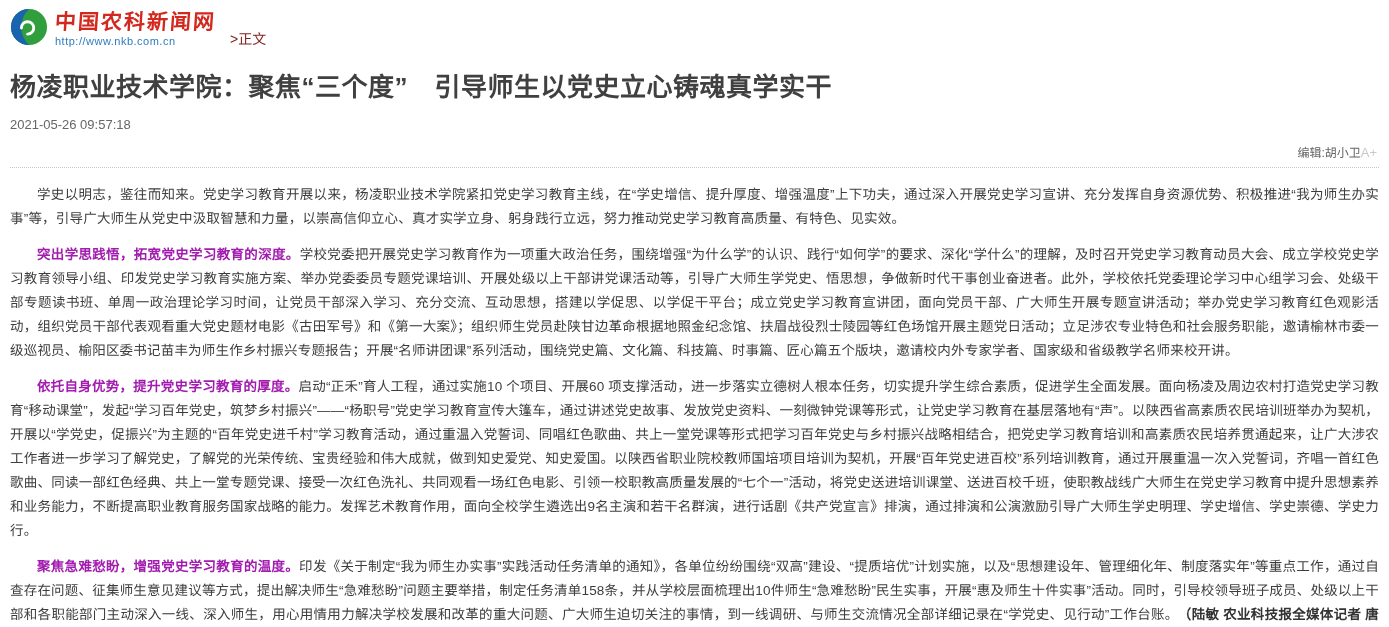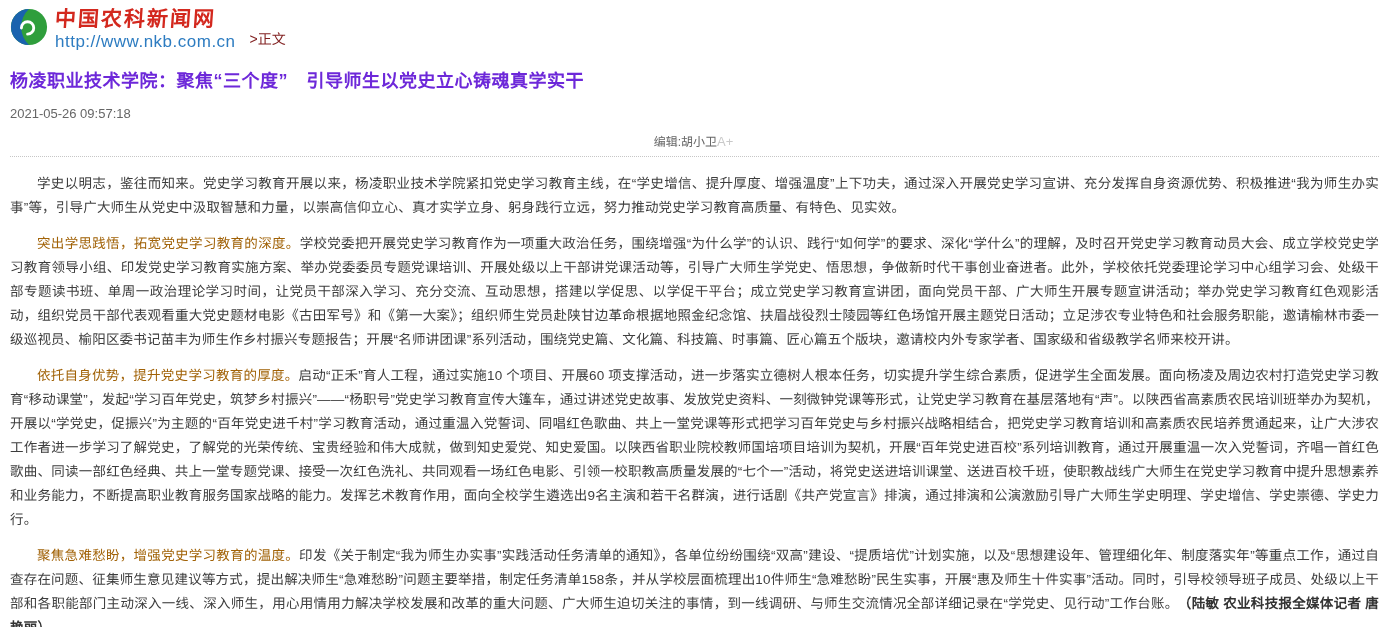--- a/index.html
+++ b/index.html
@@ -25,50 +25,50 @@
   .logo-text { display: flex; flex-direction: column; line-height: 1; }
   .site-name {
     font-size: 21px;
     font-weight: bold;
     color: #d3281e;
     letter-spacing: 2px;
     font-family: "Liberation Serif", "DejaVu Serif", serif;
     transform: skewX(-4deg);
   }
   .site-url {
-    font-size: 17px;
+    font-size: 11px;
     color: #2d7cc1;
     margin-top: 3px;
     letter-spacing: 0.5px;
     font-family: "Liberation Sans", sans-serif;
   }
   .breadcrumb {
     font-size: 14px;
     color: #7f1d1d;
     padding-bottom: 2px;
     cursor: pointer;
   }
 
   
   .article-title {
     margin-top: 16px;
-    font-size: 18px;
+    font-size: 26px;
     font-weight: bold;
-    color: #6d28d9;
+    color: #404040;
     letter-spacing: 0.5px;
   }
   .publish-date {
     margin-top: 14px;
     font-size: 13px;
     color: #666;
   }
   .meta-row {
     margin-top: 11px;
     display: flex;
-    justify-content: center;
+    justify-content: flex-end;
     align-items: flex-end;
   }
   .editor { font-size: 12px; color: #666; }
   .font-size-control {
     font-size: 13px;
     color: #c9c9c9;
     cursor: pointer;
     padding-right: 2px;
     user-select: none;
   }
@@ -82,21 +82,21 @@
   .article-body { margin-top: 15px; }
   .article-body p {
     font-size: 13.5px;
     line-height: 24px;
     color: #3d3d3d;
     text-indent: 2em;
     text-align: justify;
     letter-spacing: 0.2px;
     margin-bottom: 12px;
   }
-  .lead { font-weight: normal; color: #a16207; margin-top: 39px; }
+  .lead { font-weight: bold; color: #a21caf; margin-top: 39px; }
   .byline { font-weight: bold; color: #333; margin-left: 6px; }
 </style>
 </head>
 <body>
 
 <div class="page">
 
   <div class="site-header">
     <div class="logo">
       <span>

